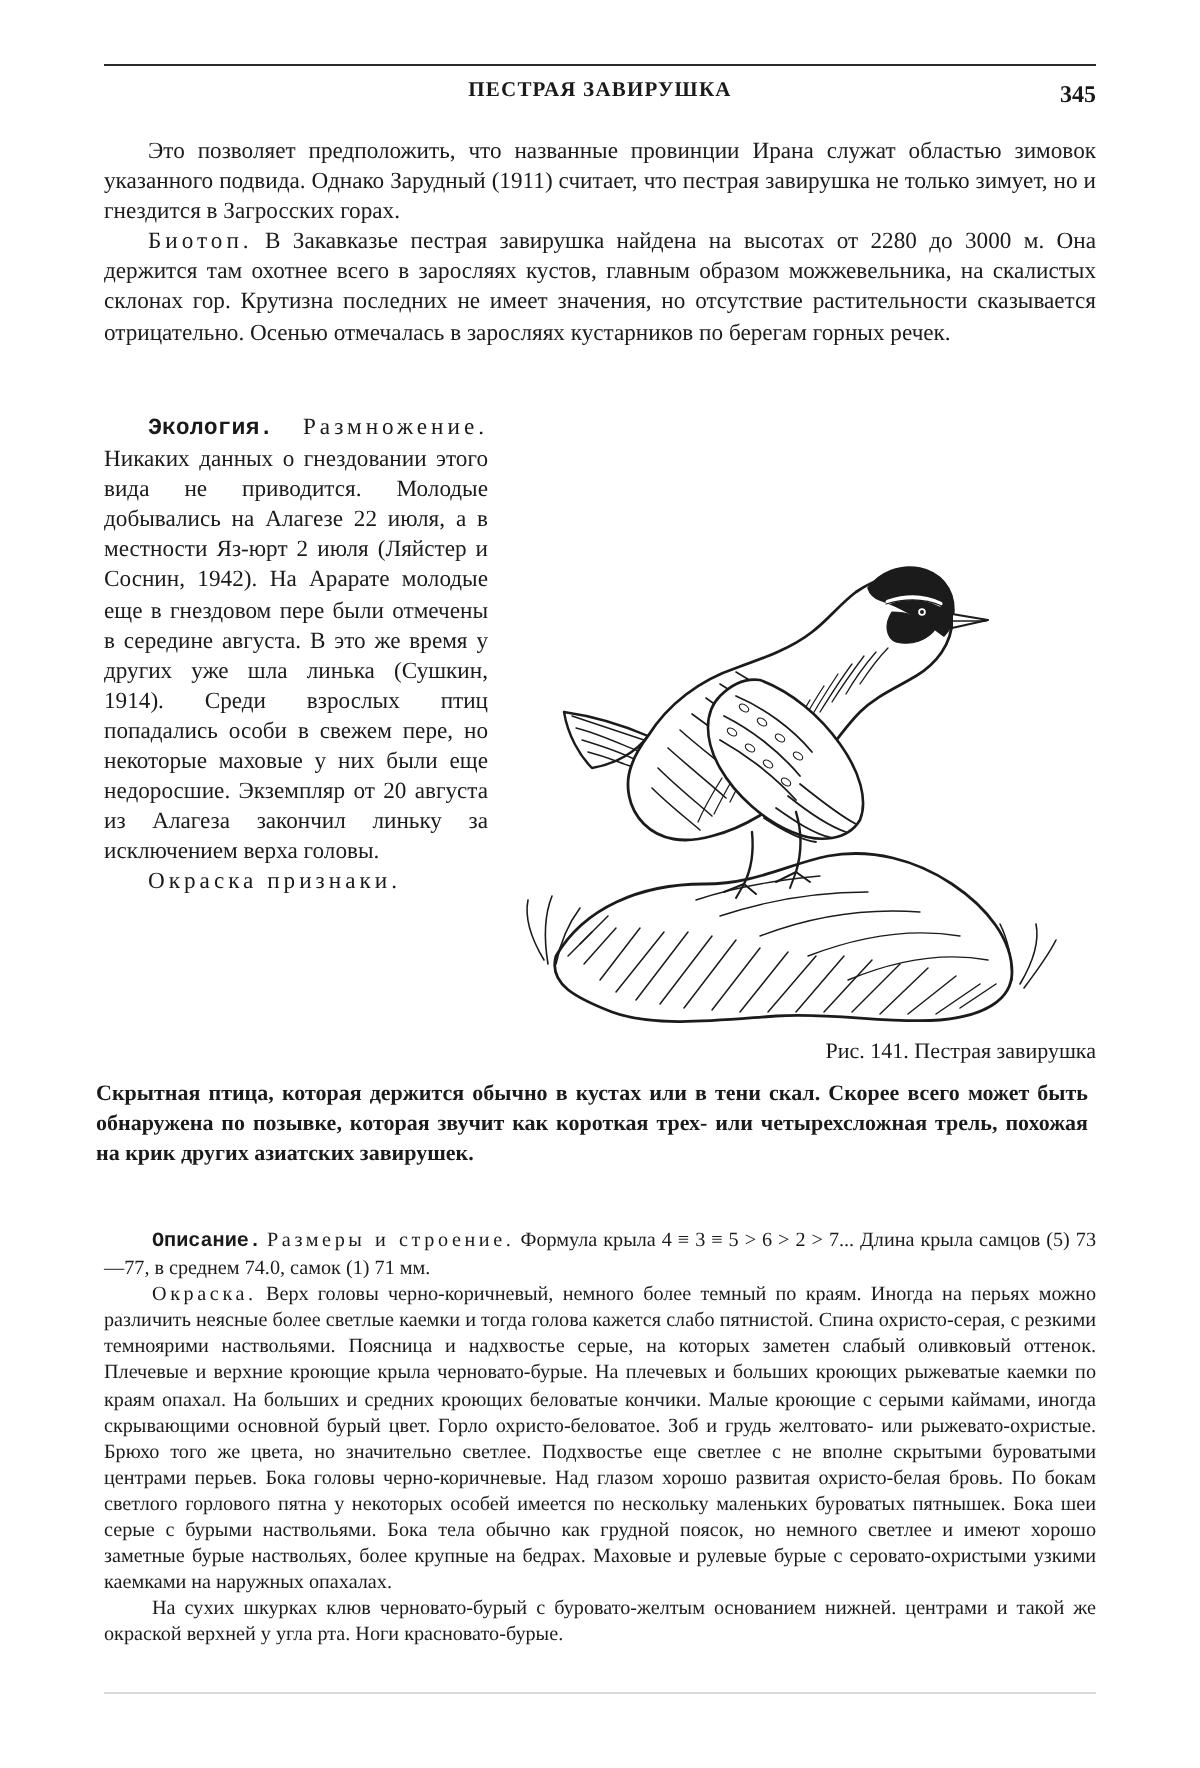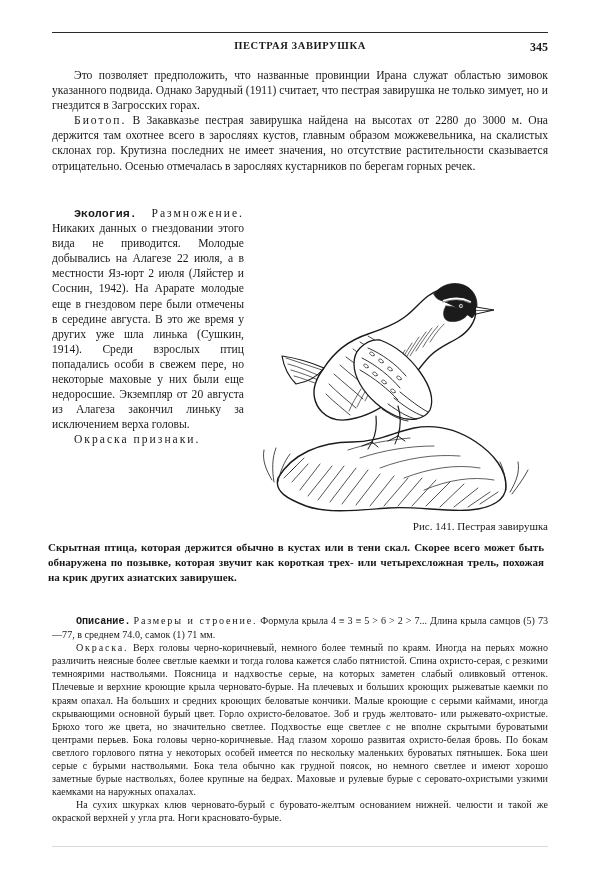--- a/index.html
+++ b/index.html
@@ -302,17 +302,17 @@
   <div class="fig-caption">Рис. 141. Пестрая завирушка</div>
 
   <div class="full-after">
     <p> Скрытная птица, которая держится обычно в кустах или в тени скал. Скорее всего может быть обнаружена по позывке, которая звучит как короткая трех- или четырехсложная трель, похожая на крик других азиатских завирушек.</p>
   </div>
 
   <div class="small">
     <p><span class="bold">Описание.</span>
       <span class="sp">Размеры и строение.</span><span> Формула крыла 4 ≡ 3 ≡ 5 &gt; 6 &gt; 2 &gt; 7... Длина крыла самцов (5) 73—77, в среднем 74.0, самок (1) 71 мм.</span></p>
     <p><span class="sp">Окраска.</span><span> Верх головы черно-коричневый, немного более темный по краям. Иногда на перьях можно различить неясные более светлые каемки и тогда голова кажется слабо пятнистой. Спина охристо-серая, с резкими темноярими наствольями. Поясница и надхвостье серые, на которых заметен слабый оливковый оттенок. Плечевые и верхние кроющие крыла черновато-бурые. На плечевых и больших кроющих рыжеватые каемки по краям опахал. На больших и средних кроющих беловатые кончики. Малые кроющие с серыми каймами, иногда скрывающими основной бурый цвет. Горло охристо-беловатое. Зоб и грудь желтовато- или рыжевато-охристые. Брюхо того же цвета, но значительно светлее. Подхвостье еще светлее с не вполне скрытыми буроватыми центрами перьев. Бока головы черно-коричневые. Над глазом хорошо развитая охристо-белая бровь. По бокам светлого горлового пятна у некоторых особей имеется по нескольку маленьких буроватых пятнышек. Бока шеи серые с бурыми наствольями. Бока тела обычно как грудной поясок, но немного светлее и имеют хорошо заметные бурые наствольях, более крупные на бедрах. Маховые и рулевые бурые с серовато-охристыми узкими каемками на наружных опахалах.</span></p>
-    <p>На сухих шкурках клюв черновато-бурый с буровато-желтым основанием нижней. челюсти и такой же окраской верхней у угла рта. Ноги красновато-бурые.</p>
+    <p>На сухих шкурках клюв черновато-бурый с буровато-желтым основанием нижней. центрами и такой же окраской верхней у угла рта. Ноги красновато-бурые.</p>
   </div>
 
   <div class="bottom-rule"></div>
 </div>
 
 </body></html>

